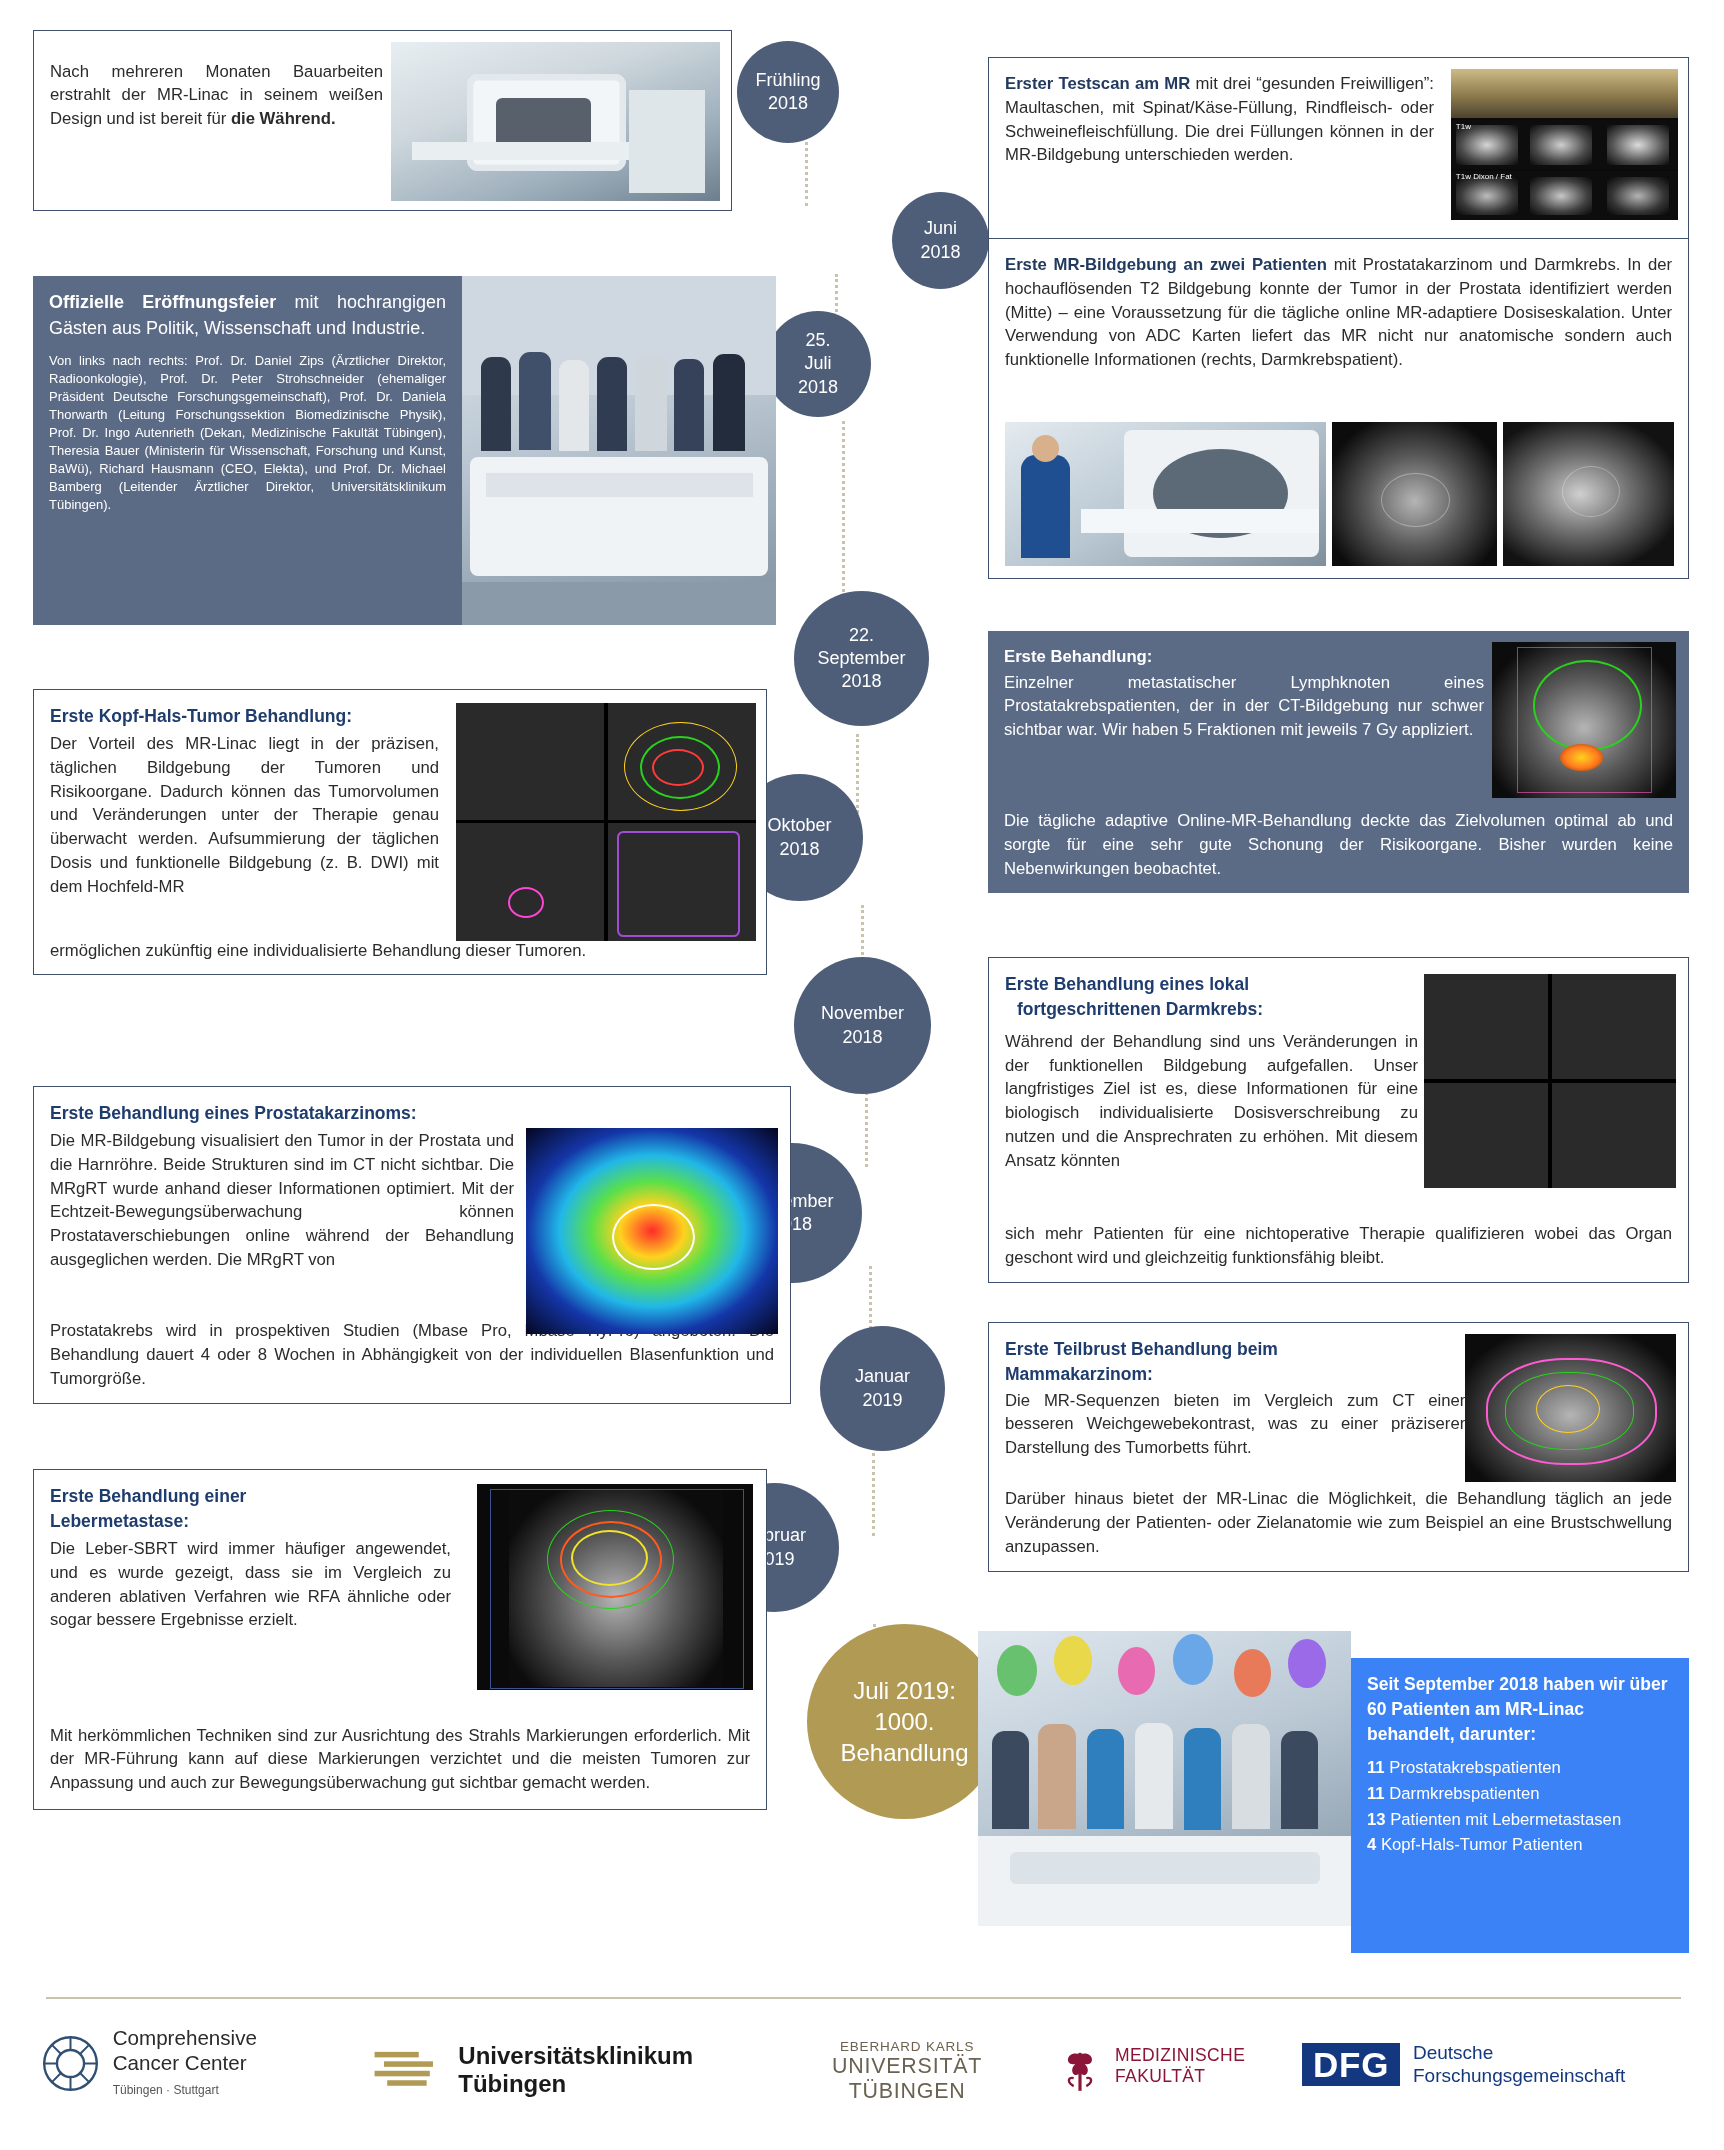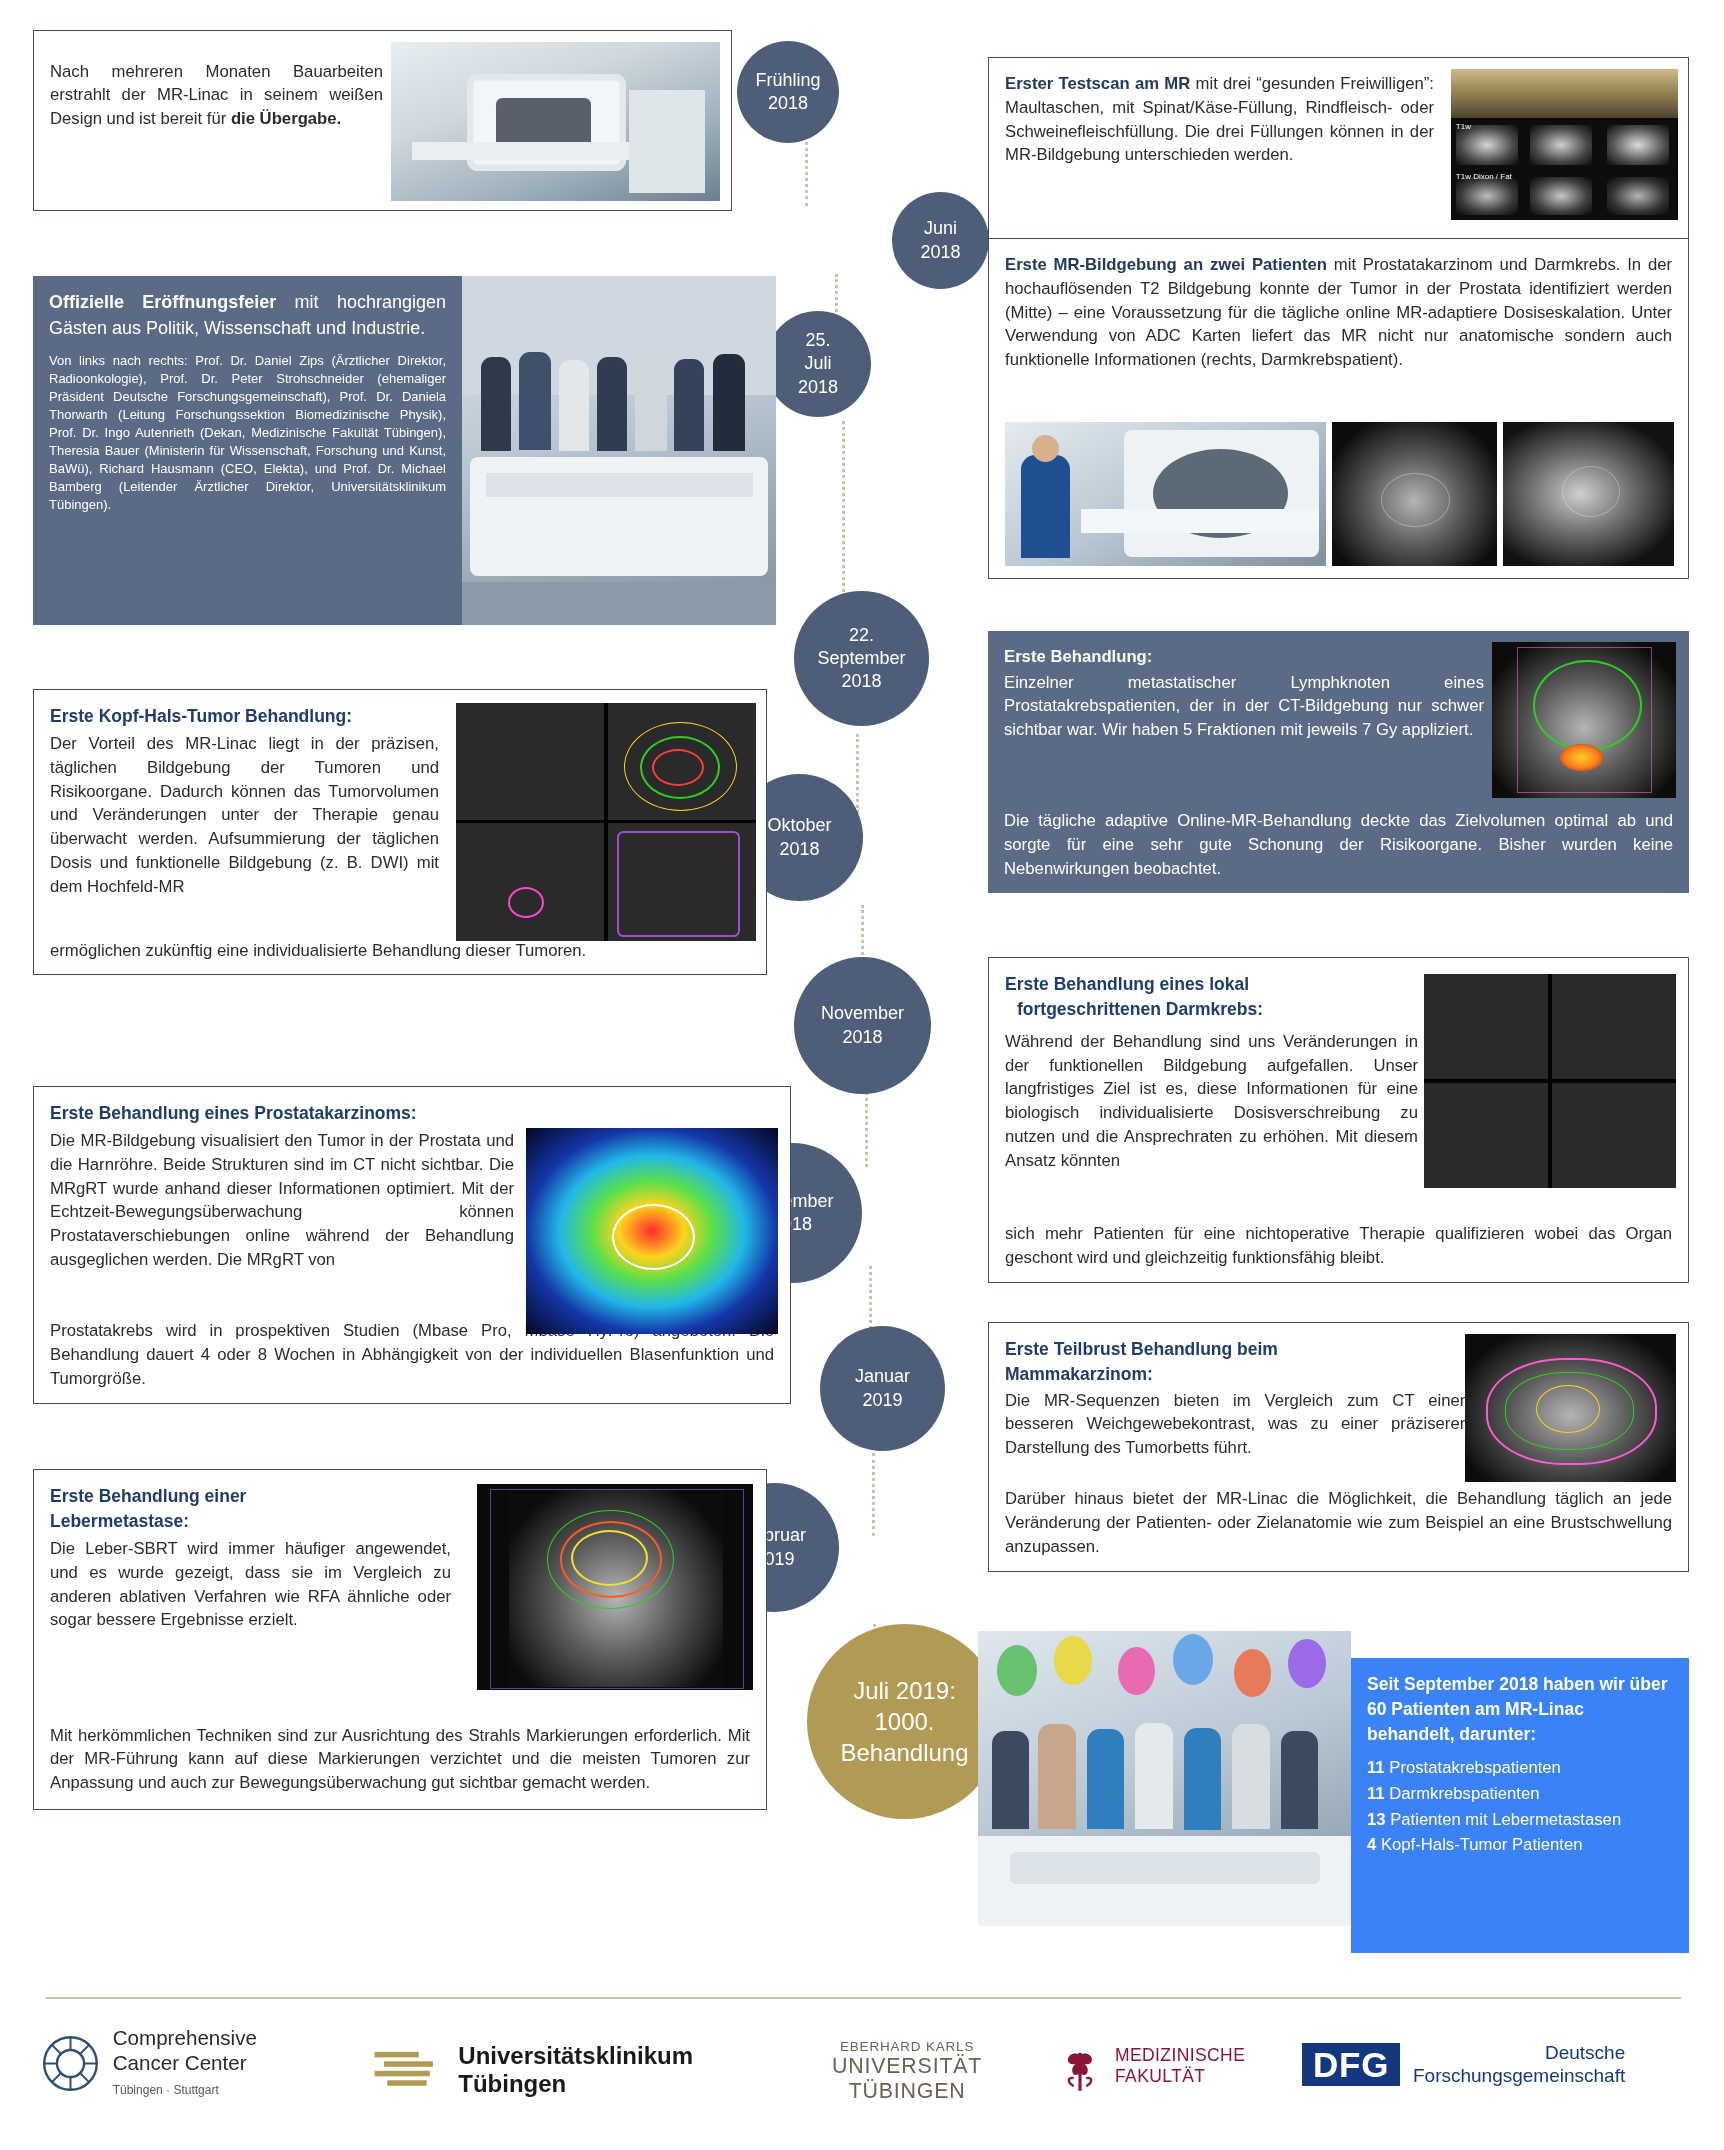--- a/index.html
+++ b/index.html
@@ -162,21 +162,21 @@
 
   <div class="node big" style="left:807px;top:1624px;width:195px;height:195px;">
     <span style="white-space:pre-line;">Juli 2019:
 1000.
 Behandlung</span>
   </div>
 
   <div class="card" style="left:33px;top:30px;width:699px;height:181px;">
     <div class="pad" style="width:333px;">
       <div class="txt" style="padding-top:14.3px;">
-        <span>Nach mehreren Monaten Bauarbeiten erstrahlt der MR-Linac in seinem weißen Design und ist bereit für </span><b>die Übergabe.</b>
+        <span>Nach mehreren Monaten Bauarbeiten erstrahlt der MR-Linac in seinem weißen Design und ist bereit für </span><b>die Während.</b>
       </div>
     </div>
     <div class="img photo" style="left:357px;top:11px;width:329px;height:159px;background:linear-gradient(160deg,#e8eef2 0%,#cfd8dd 35%,#9fb0bd 70%,#6d7f8e 100%);">
       <div style="position:absolute;left:76px;top:32px;width:159px;height:97px;background:#f3f6f8;border-radius:11px;box-shadow:inset 0 0 0 6.4px #e2e8ec;"></div>
       <div style="position:absolute;left:105px;top:56px;width:95px;height:51px;background:#58616b;border-radius:6.4px;"></div>
       <div style="position:absolute;left:20.6px;top:100px;width:238px;height:17.5px;background:#e9eef1;"></div>
       <div style="position:absolute;left:238px;top:48px;width:76px;height:103px;background:#dfe6ea;"></div>
     </div>
   </div>
 
@@ -434,21 +434,21 @@
         <path d="M22 62 C14 58 14 50 22 52" stroke="#8a1538" stroke-width="3" fill="none"></path>
         <path d="M38 62 C46 58 46 50 38 52" stroke="#8a1538" stroke-width="3" fill="none"></path>
       </svg>
     </span>
     <span class="med-txt">
       <span>MEDIZINISCHE</span><br>
       <span>FAKULTÄT</span>
     </span>
   </div>
 
-  <div class="logo" style="left:1302px;top:2042px;text-align:right;">
+  <div class="logo" style="left:1302px;top:2042px;">
     <span class="dfg-box">DFG</span>
     <span class="dfg-txt">
       <span>Deutsche</span><br>
       <span>Forschungsgemeinschaft</span>
     </span>
   </div>
 
 </div>
 
 

